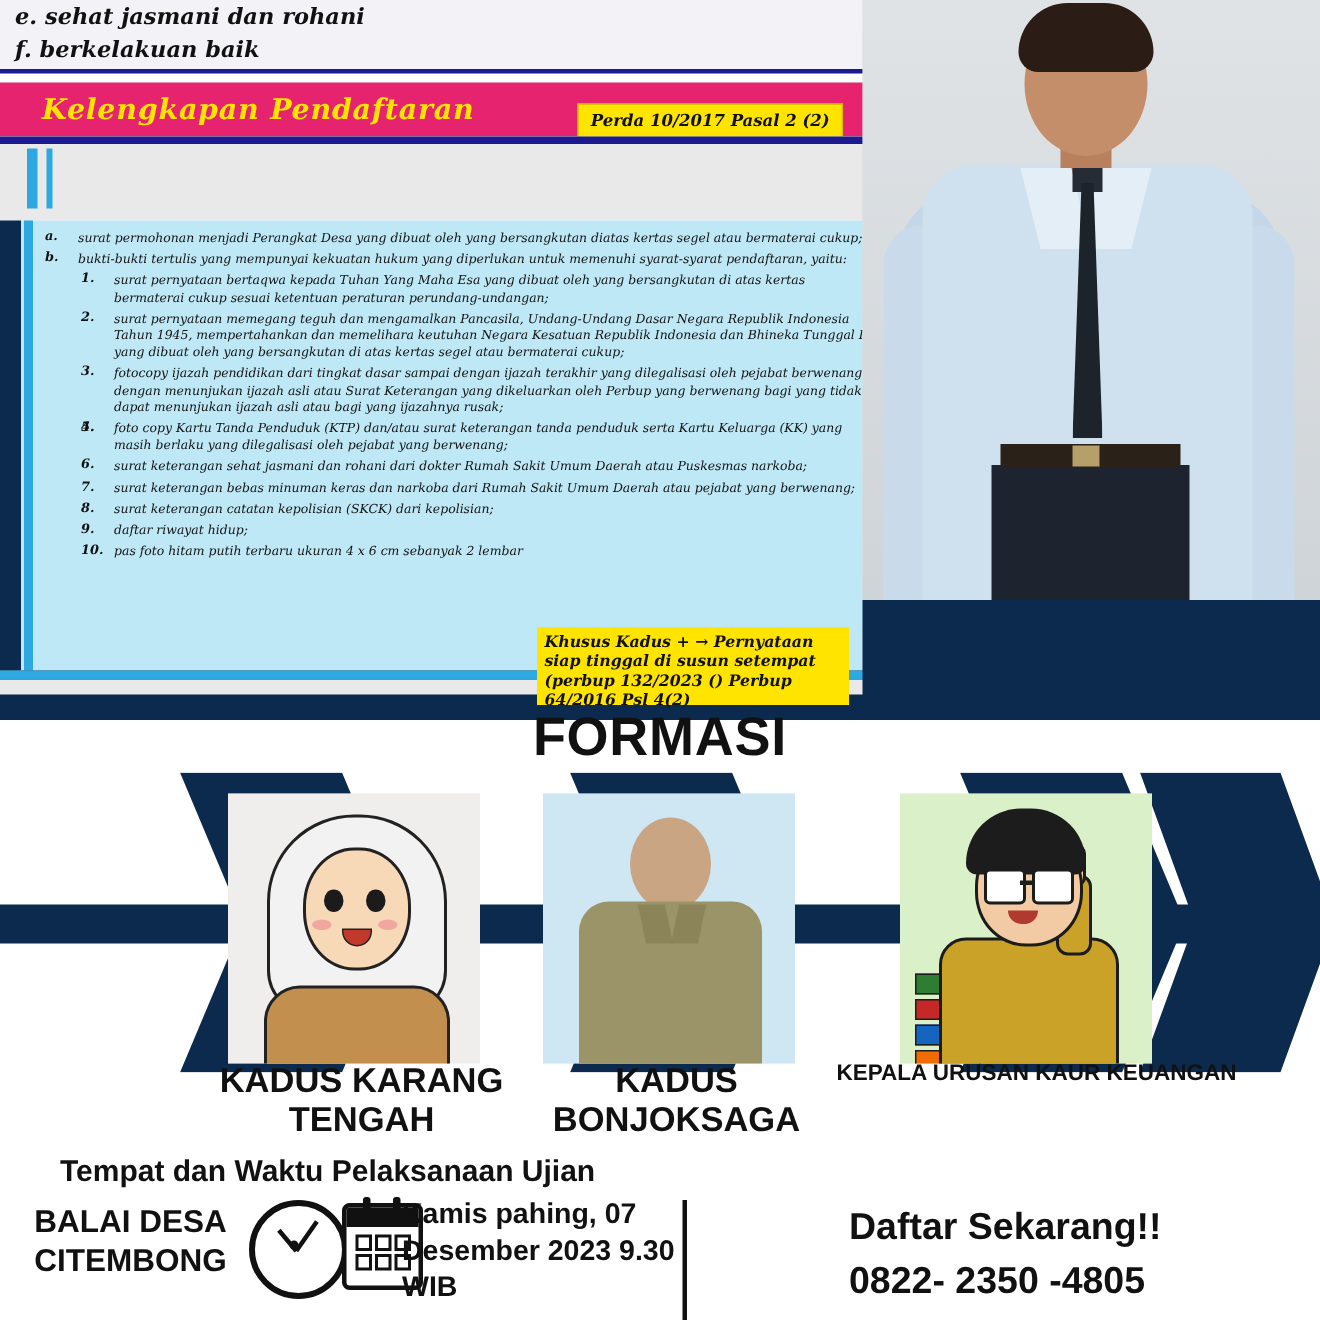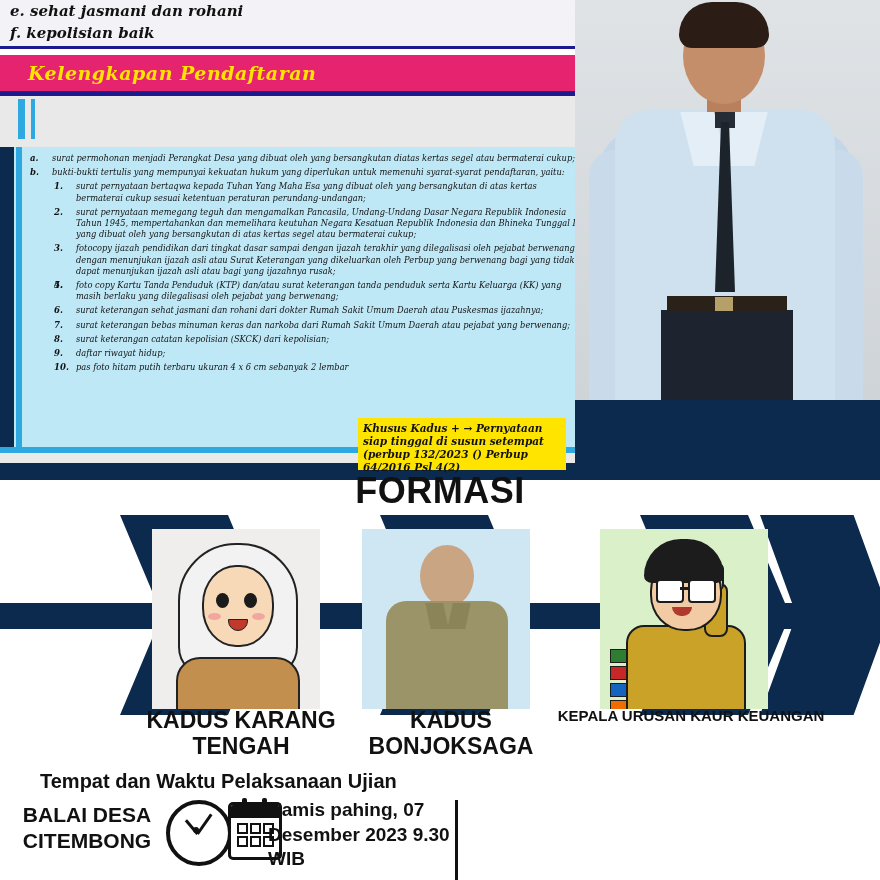--- a/index.html
+++ b/index.html
@@ -191,25 +191,26 @@
 </style>
 </head>
 <body>
 
 <div class="top-section">
 
   <div class="doc-panel">
 
     <div class="req-strip">
       <div class="ln">e. sehat jasmani dan rohani</div>
-      <div class="ln">f. kepolisian baik</div>
+      <div class="ln">f. berkelakuan baik</div>
     </div>
 
     <div class="kelengkapan-bar">
       <div class="title">Kelengkapan Pendaftaran</div>
+      <div class="perda-badge">Perda  10/2017 Pasal 2 (2)</div>
     </div>
 
     <div class="gray-band">
       <div class="darkline"></div>
       <div class="bluebar"></div>
       <div class="bluebar2"></div>
     </div>
 
     <div class="blue-body">
       <div class="leftbars"></div>
@@ -240,21 +241,21 @@
           </div>
           <div class="itm">
             <span class="mk">4.</span>
           </div>
           <div class="itm">
             <span class="mk">5.</span>
             <span>foto copy Kartu Tanda Penduduk (KTP) dan/atau surat keterangan tanda penduduk serta Kartu Keluarga (KK) yang masih berlaku yang dilegalisasi oleh pejabat yang berwenang;</span>
           </div>
           <div class="itm">
             <span class="mk">6.</span>
-            <span>surat keterangan sehat jasmani dan rohani dari dokter Rumah Sakit Umum Daerah atau Puskesmas ijazahnya;</span>
+            <span>surat keterangan sehat jasmani dan rohani dari dokter Rumah Sakit Umum Daerah atau Puskesmas narkoba;</span>
           </div>
           <div class="itm">
             <span class="mk">7.</span>
             <span>surat keterangan bebas minuman keras dan narkoba dari Rumah Sakit Umum Daerah atau pejabat yang berwenang;</span>
           </div>
           <div class="itm">
             <span class="mk">8.</span>
             <span>surat keterangan catatan kepolisian (SKCK) dari kepolisian;</span>
           </div>
           <div class="itm">
@@ -369,13 +370,17 @@
     <div class="r r2"></div>
     <div class="r r3"></div>
     <div class="r r4"></div>
     <div class="r r5"></div>
     <div class="r r6"></div>
   </div>
 
   <div class="datetime">Kamis pahing, 07 Desember  2023 9.30 WIB</div>
   <div class="vdiv"></div>
 
+  <div class="daftar">
+    <div>Daftar Sekarang!!</div>
+    <div>0822- 2350 -4805</div>
+  </div>
 </div>
 
 </body></html>

